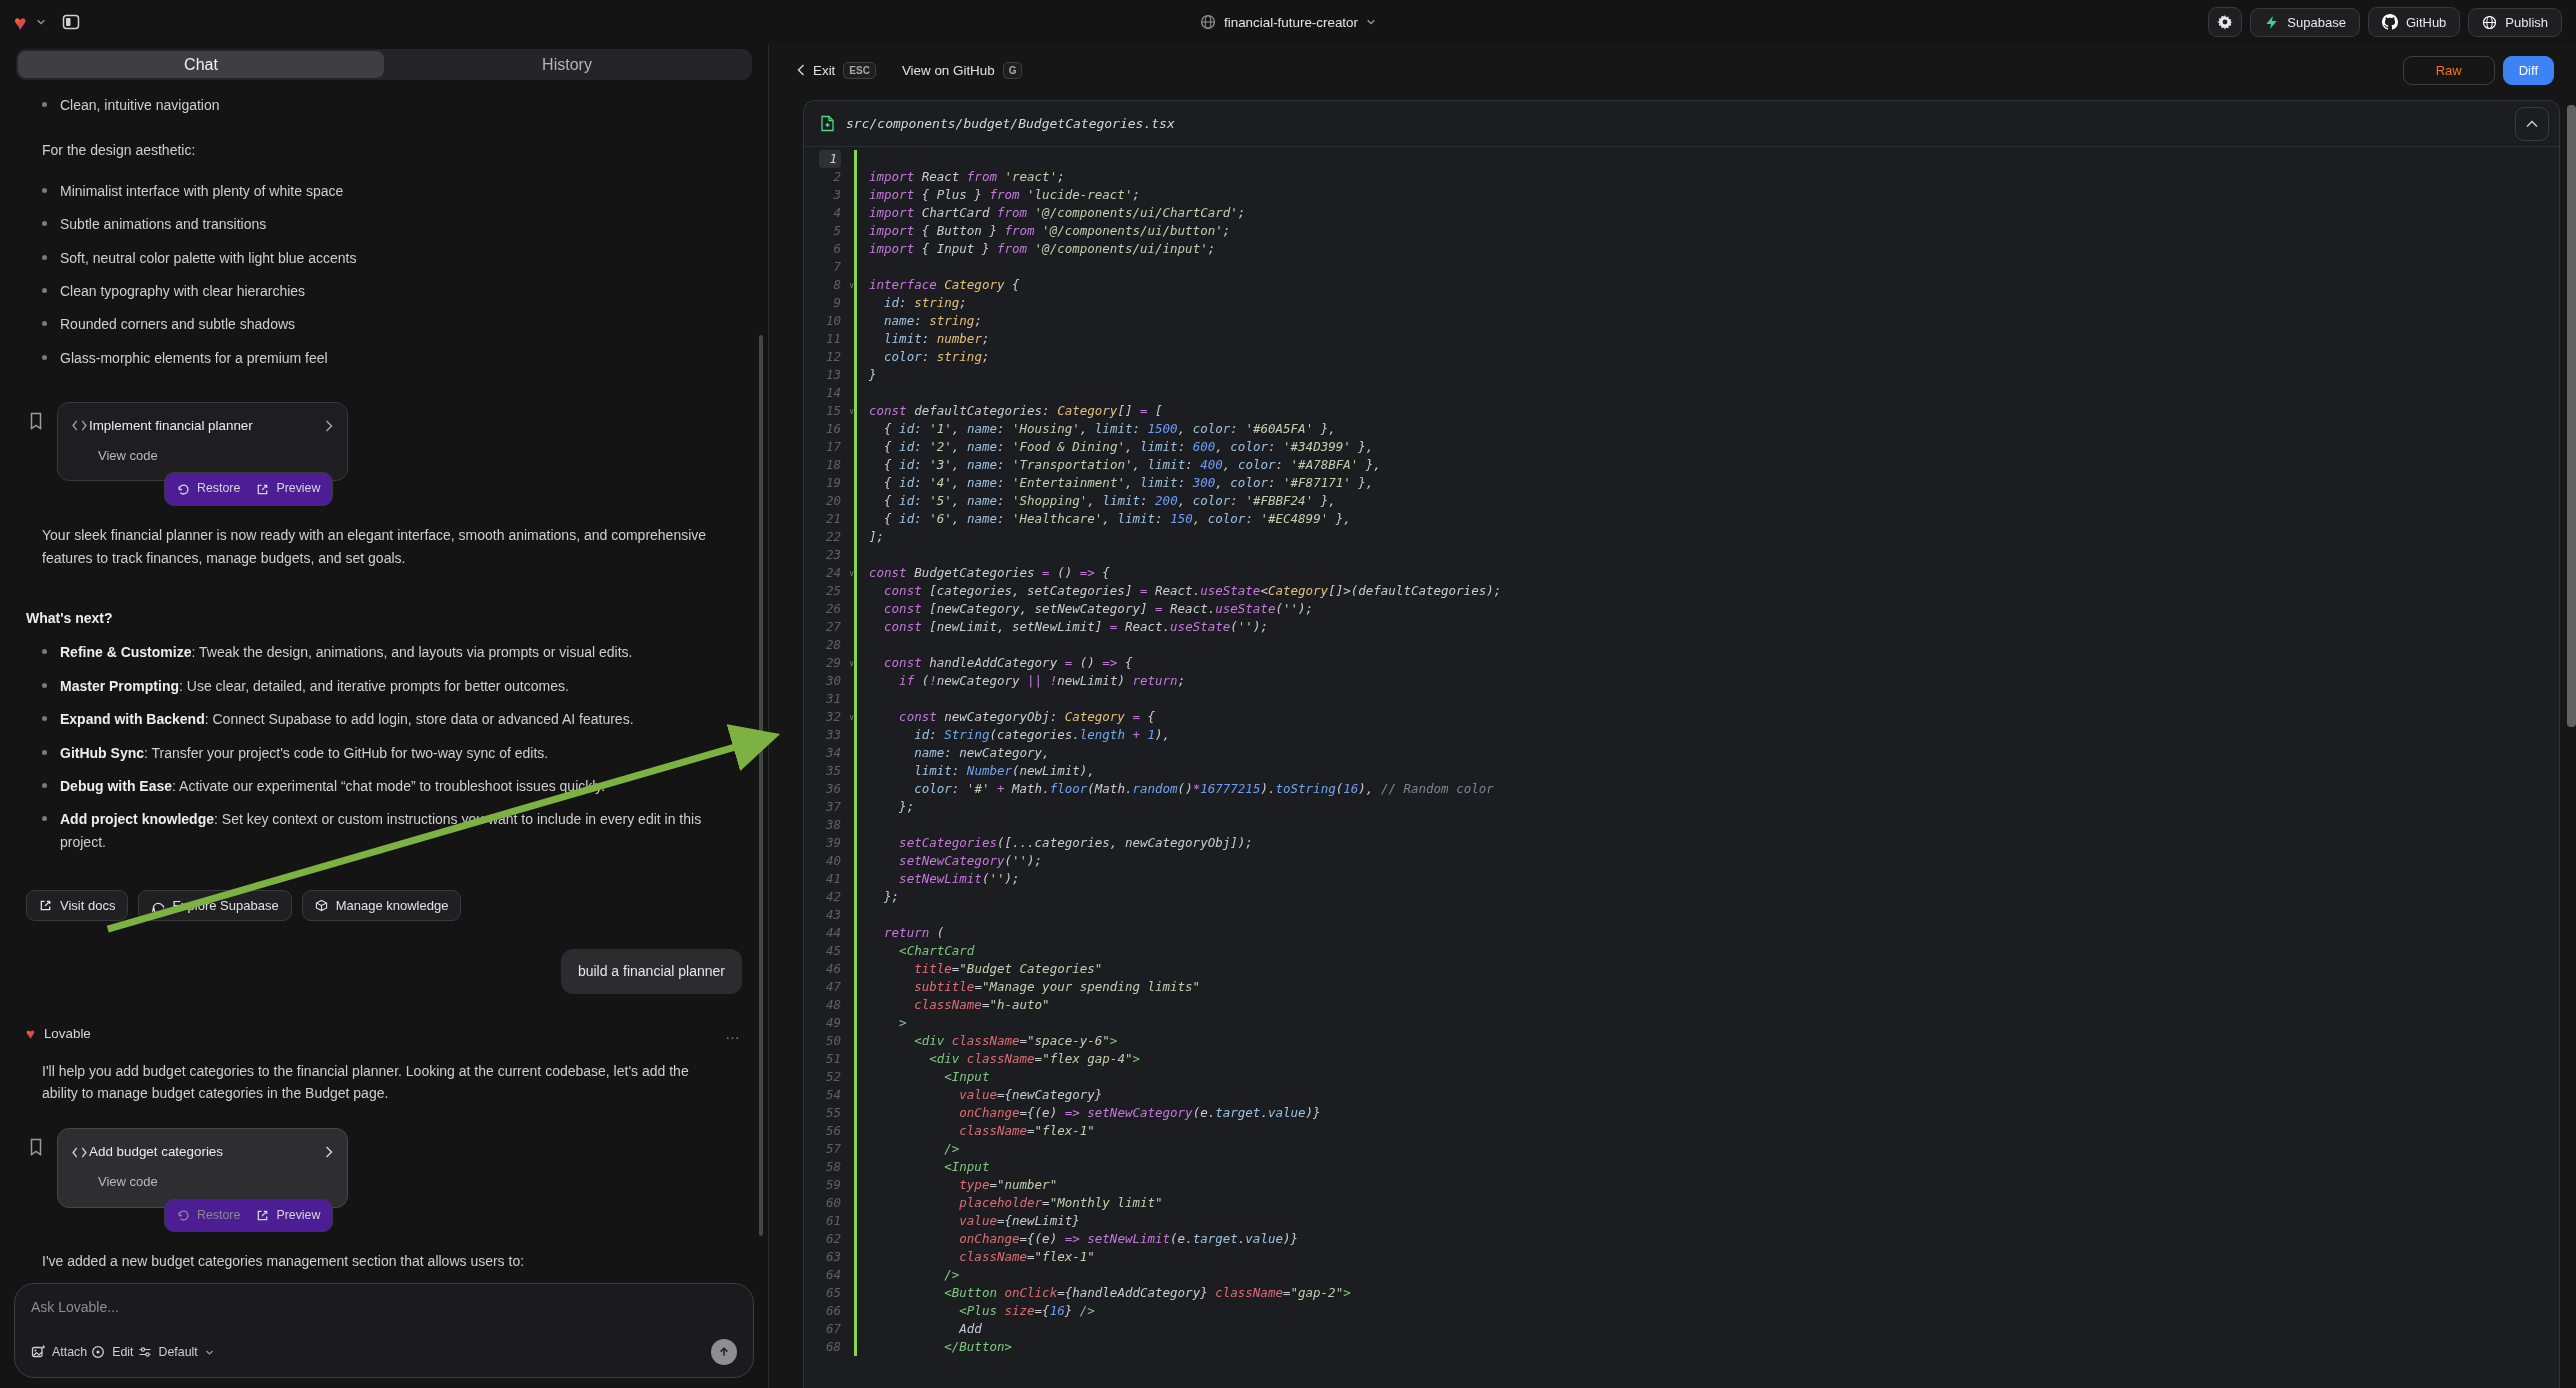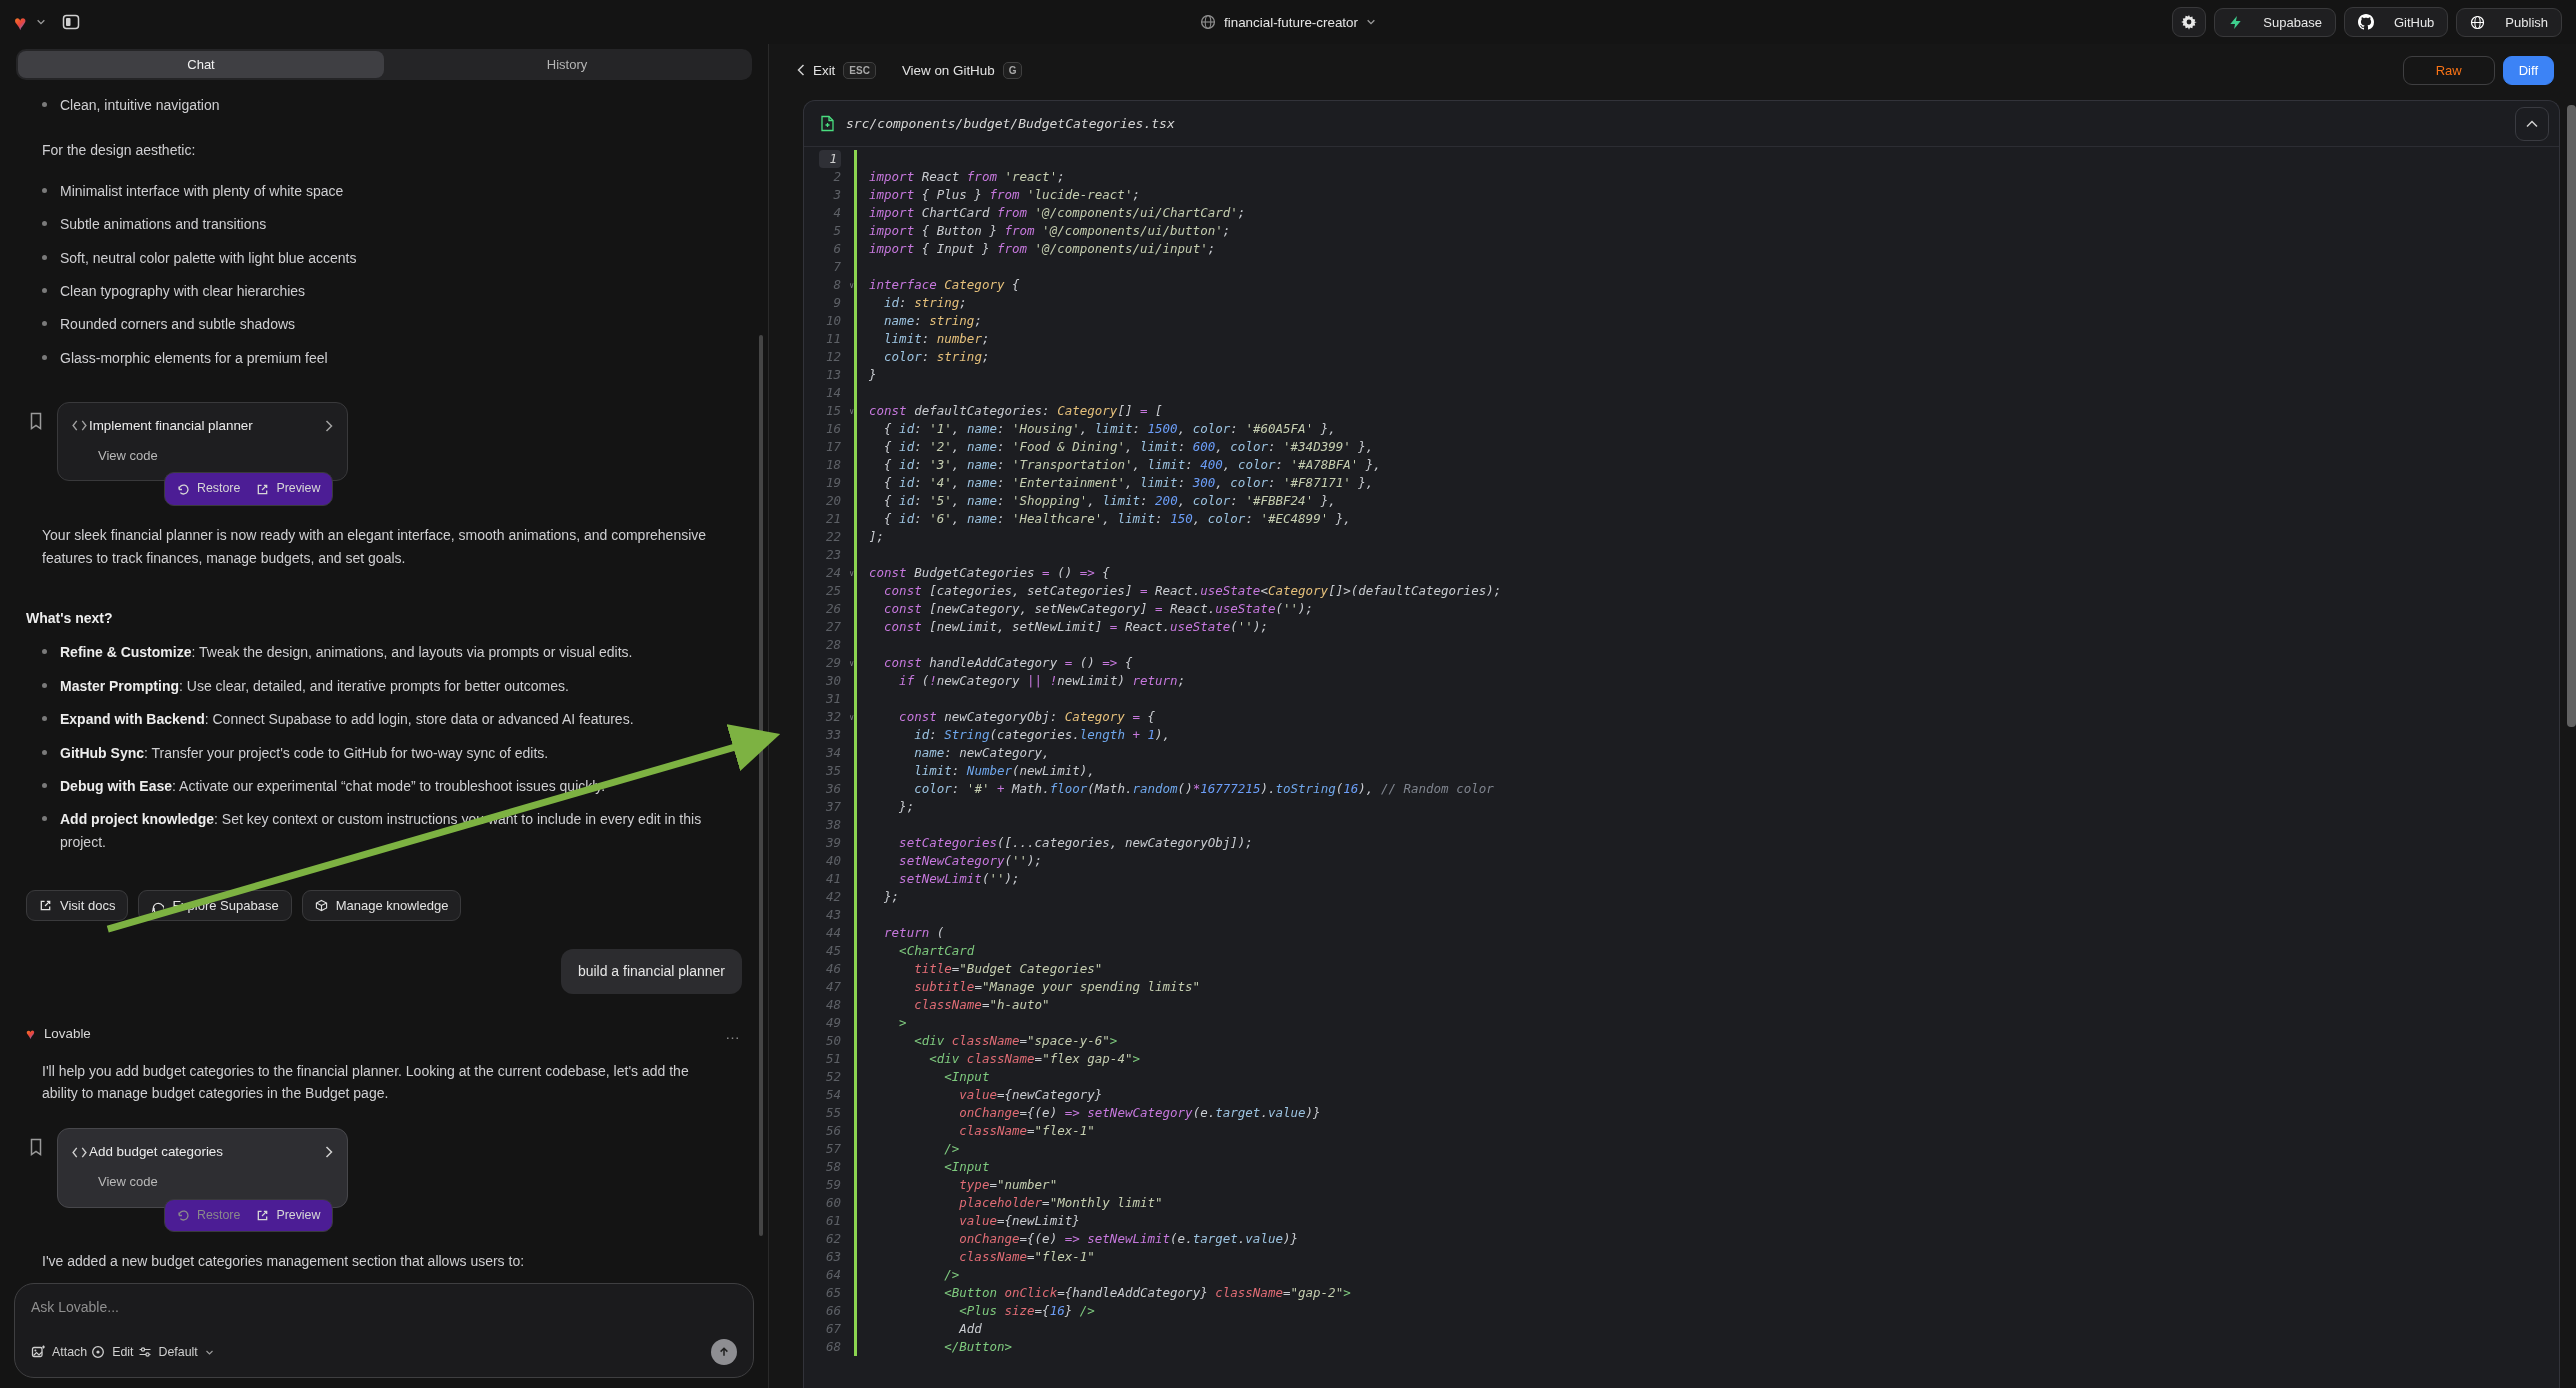--- a/index.html
+++ b/index.html
@@ -7,31 +7,31 @@
   body { background:#141414; font-family:"Liberation Sans", sans-serif; color:#d6d6d8; }
 
   
   .topbar { height:44px; display:flex; align-items:center; position:relative; padding:0 14px; background:#141414; }
   .topbar-left { display:flex; align-items:center; gap:10px; }
   .heart { font-size:21px; line-height:1; background:linear-gradient(135deg,#f5a623 10%,#f0612e 35%,#e8453c 55%,#7a6bd8 85%); -webkit-background-clip:text; background-clip:text; color:transparent; }
   .chev { color:#9a9a9a; display:flex; }
   .iconbtn { display:flex; align-items:center; justify-content:center; width:30px; height:30px; border-radius:8px; color:#cfcfcf; cursor:pointer; }
   .topbar-center { position:absolute; left:50%; top:0; height:44px; transform:translateX(-50%); display:flex; align-items:center; gap:8px; color:#e6e6e6; font-size:13.4px; }
   .topbar-right { margin-left:auto; display:flex; align-items:center; gap:8px; }
-  .tbtn { display:flex; align-items:center; gap:20px; background:#1f1f21; border:1px solid #39393b; color:#e8e8e8; font-size:13px; padding:6px 13px; border-radius:9px; cursor:pointer; }
+  .tbtn { display:flex; align-items:center; gap:8px; background:#1f1f21; border:1px solid #39393b; color:#e8e8e8; font-size:13px; padding:6px 13px; border-radius:9px; cursor:pointer; }
   .tbtn.sq { padding:6px 8px; }
 
   
   .main { display:flex; height:1344px; position:relative; }
   .chat-panel { width:769px; min-width:769px; border-right:1px solid #2a2a2a; display:flex; flex-direction:column; position:relative; background:#141414; }
   .code-panel { flex:1; position:relative; background:#161616; }
 
   
   .tabs { display:flex; background:#252527; border-radius:10px; margin:5px 16px 4px; padding:2px; height:31px; }
-  .tab { flex:1; display:flex; align-items:center; justify-content:center; font-size:13px; color:#b5b5b5; border-radius:8px; cursor:pointer; }
+  .tab { flex:1; display:flex; align-items:center; justify-content:center; font-size:16px; color:#b5b5b5; border-radius:8px; cursor:pointer; }
   .tab.active { background:#3f3f43; color:#f2f2f2; }
 
   
   .chat-scroll { flex:1; overflow:hidden; padding:10px 26px 0; font-size:14px; line-height:1.6; color:#cfcfd2; }
   .para { margin:18px 16px; }
   .h-bold { font-weight:bold; color:#ededed; margin:20px 0 12px; }
   ul.blist { list-style:none; }
   ul.blist li { position:relative; padding-left:34px; margin-bottom:11px; }
   ul.blist li::before { content:""; position:absolute; left:16px; top:8px; width:5px; height:5px; border-radius:50%; background:#7a7a7a; }
   ul.blist b { color:#ededed; }

